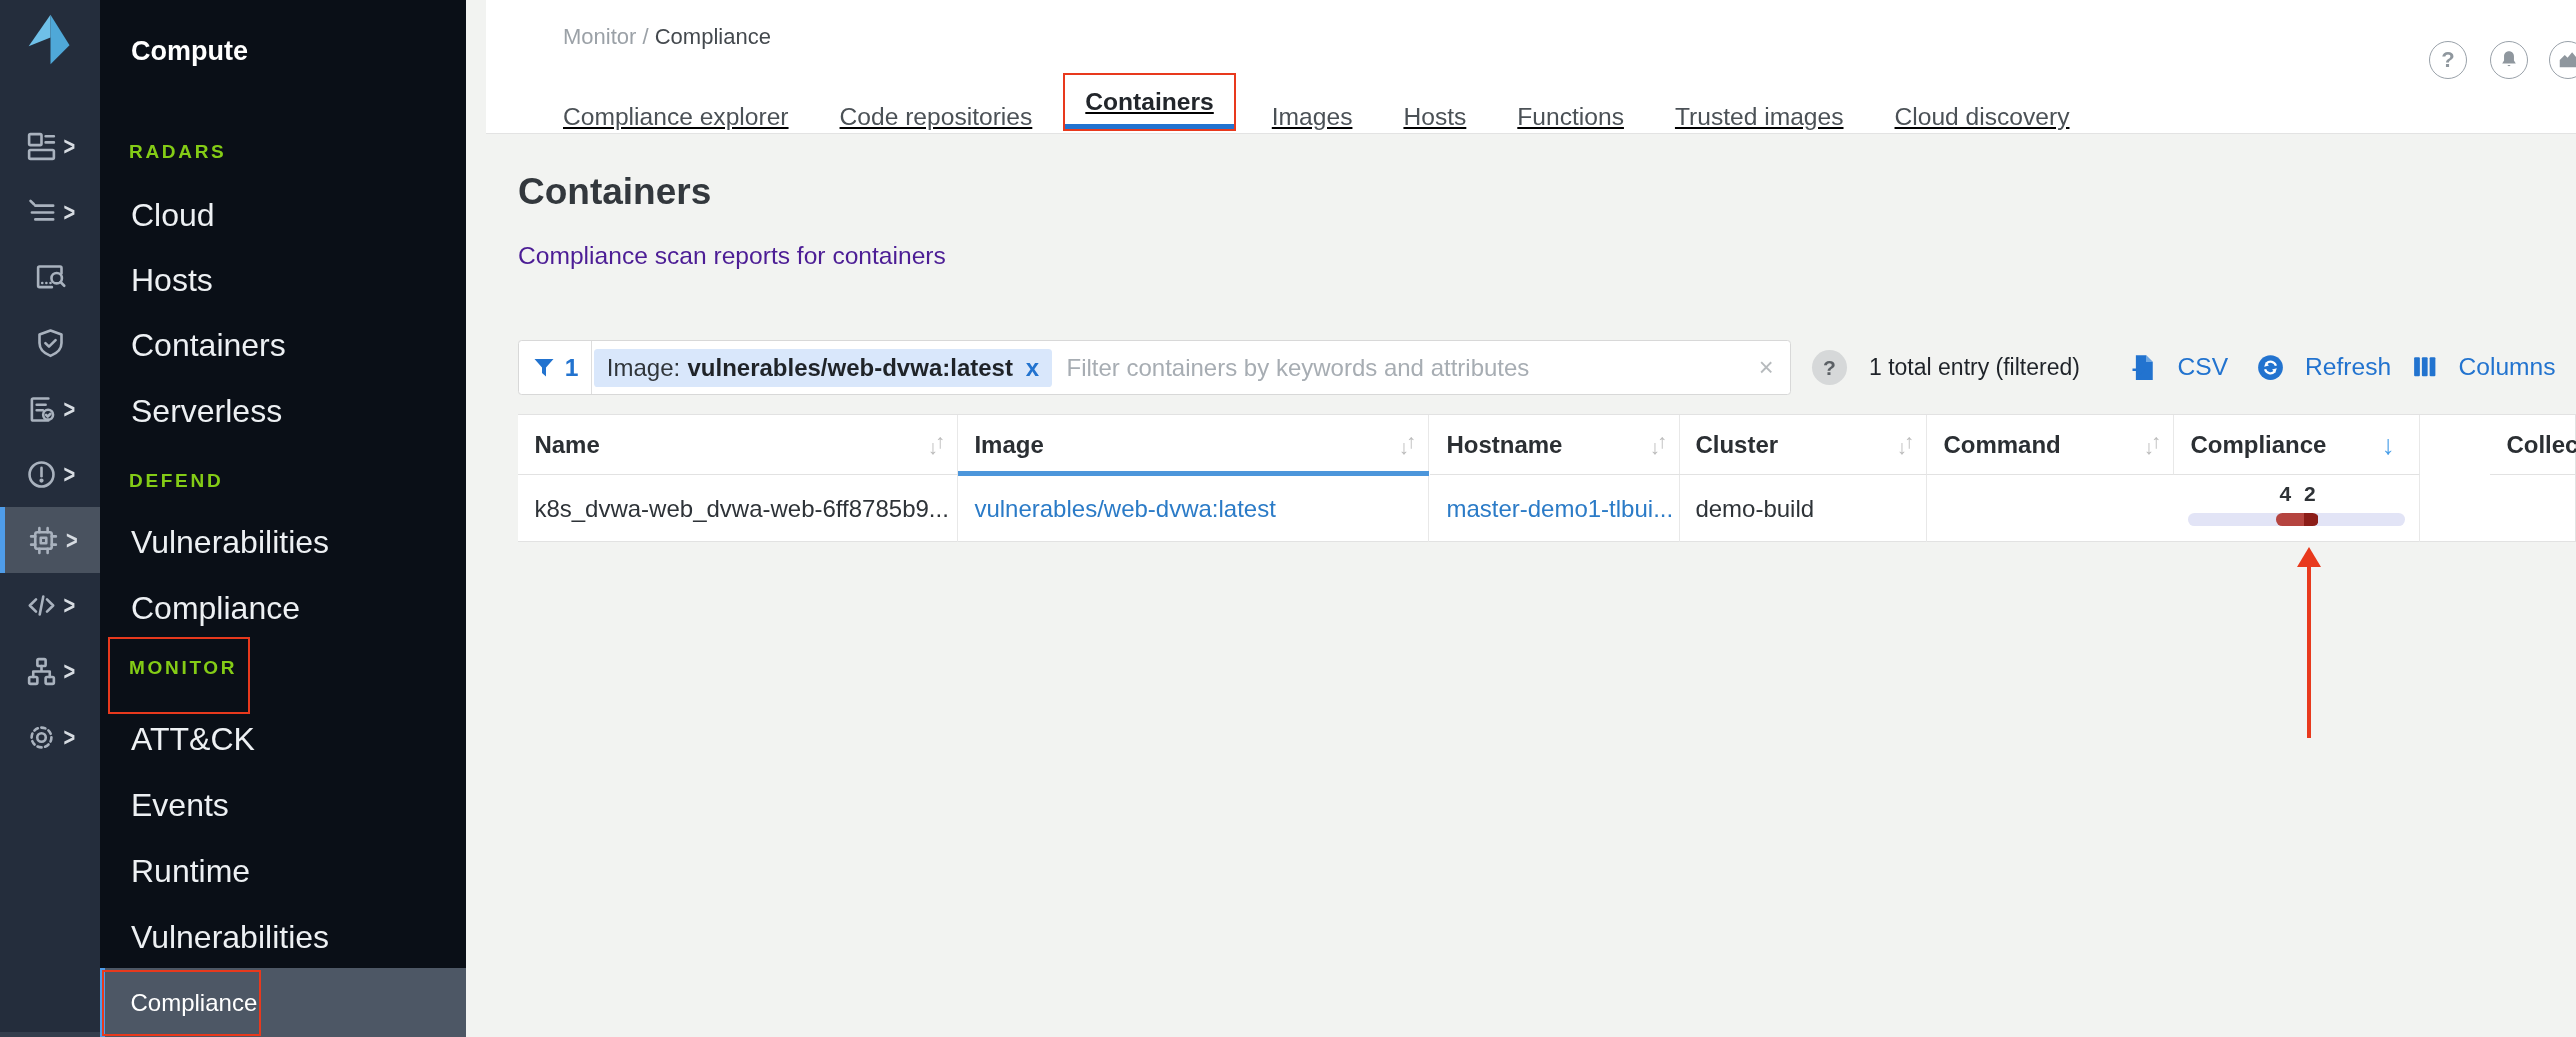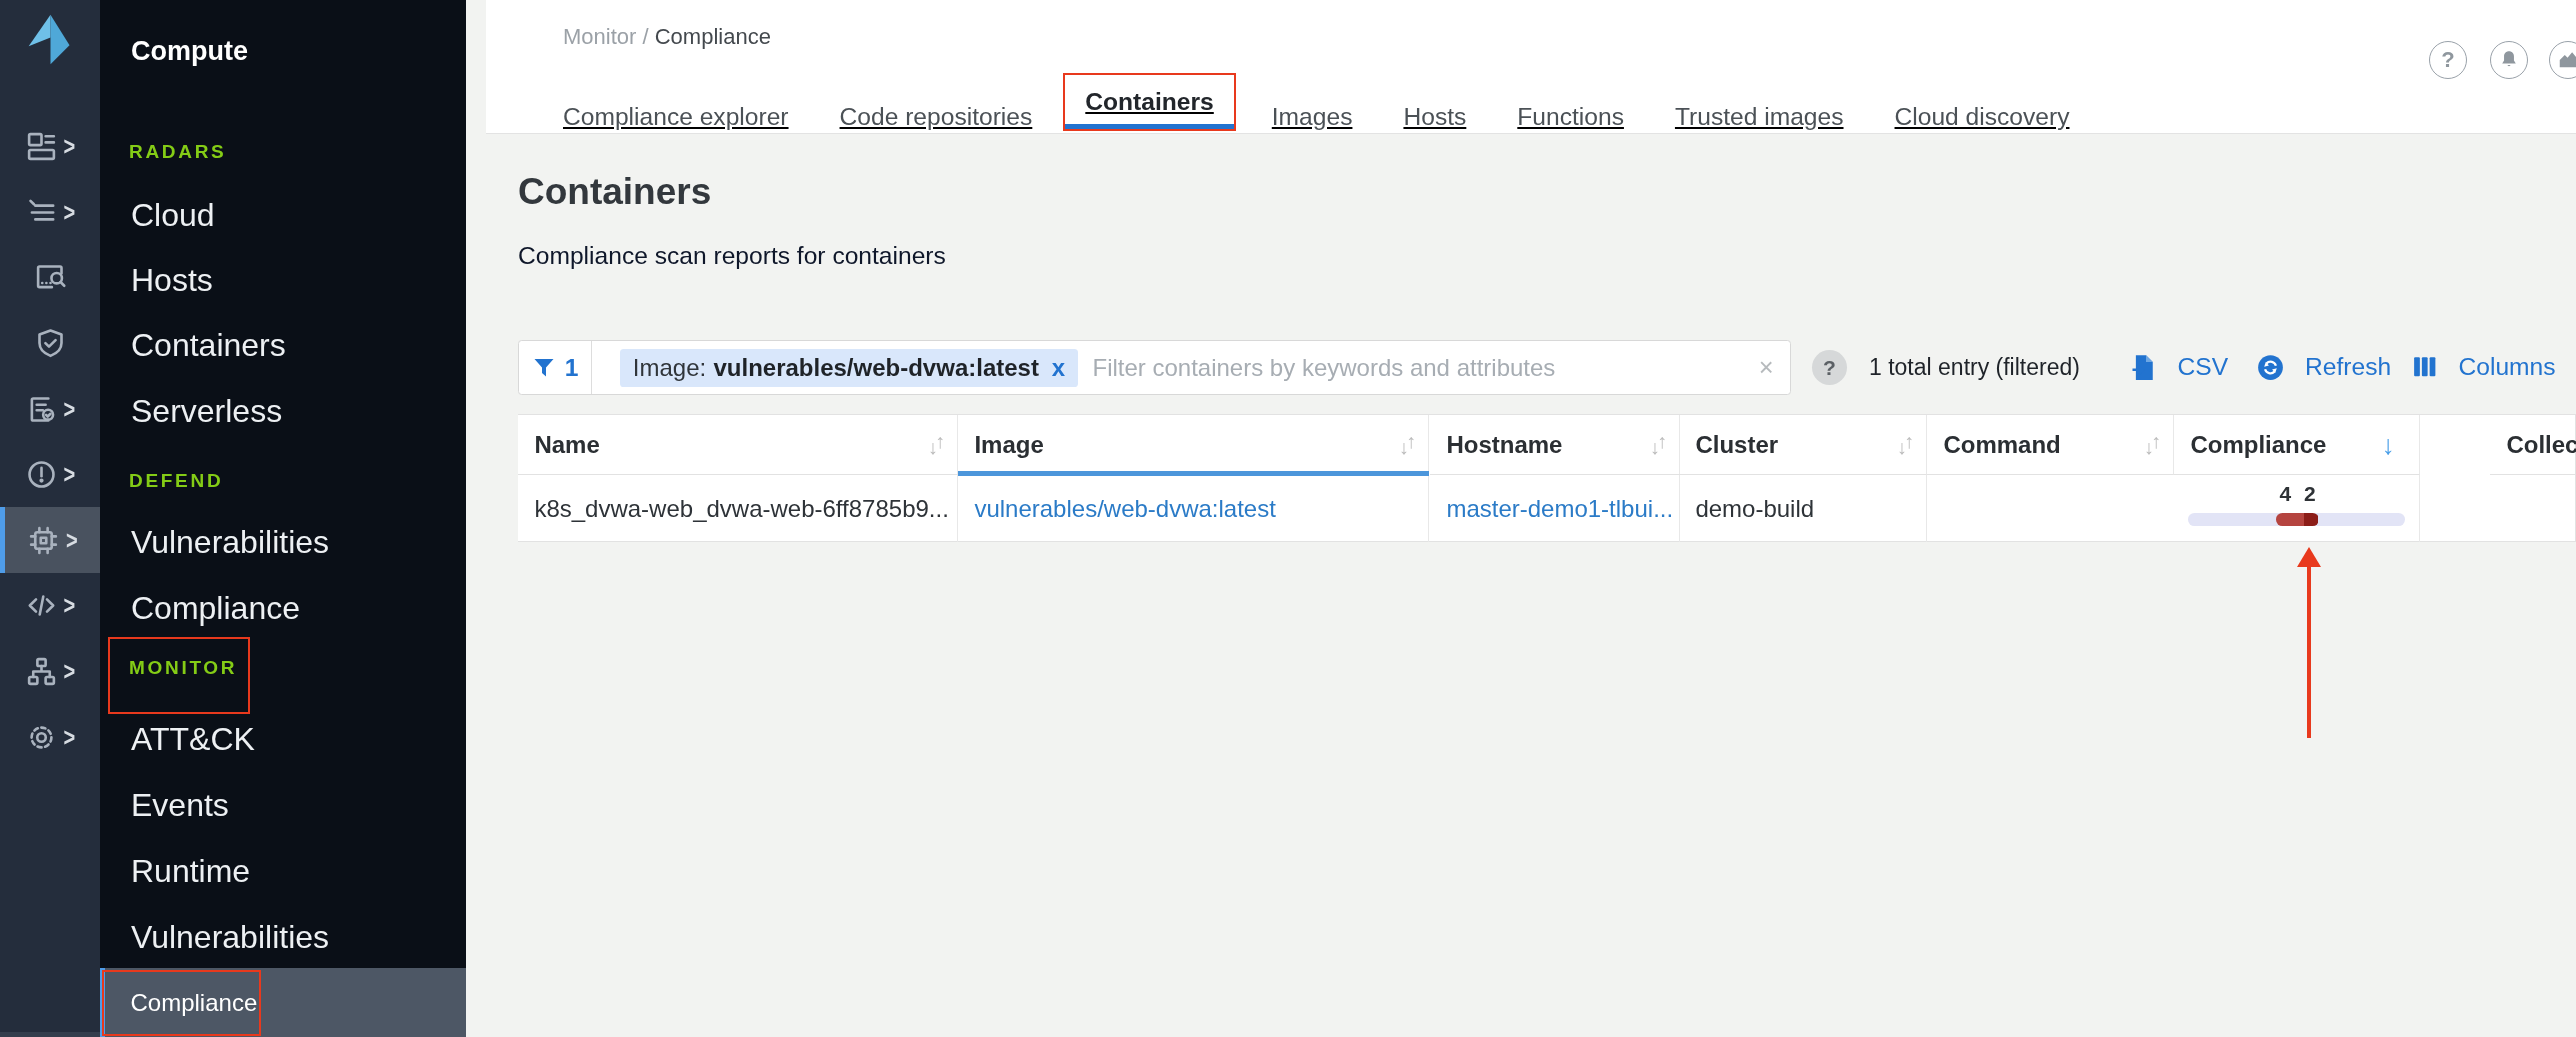--- a/index.html
+++ b/index.html
@@ -40,28 +40,28 @@
     align-items:center; padding:0 20px; margin-right:36px; margin-left:-20px; }
   .tabbox .tab { margin:0; font-weight:bold; color:#22262b; }
   .tab-underline { position:absolute; left:0; right:0; bottom:0; height:5.5px; background:#2273cf; }
   .topcirc { position:absolute; top:41px; width:38px; height:38px; border:1.8px solid #99a1a9;
     border-radius:50%; display:flex; align-items:center; justify-content:center;
     color:#8f979e; font-size:22px; font-weight:bold; cursor:pointer; background:#fff; }
 
   
   #content { left:467px; top:131px; width:2109px; height:906px; background:#f2f3f1; }
   .page-title { position:absolute; left:51px; top:40px; font-size:37px; font-weight:bold; color:#33383d; }
-  .page-sub { position:absolute; left:51px; top:111px; font-size:24.6px; color:#0f172a; }
+  .page-sub { position:absolute; left:51px; top:111px; font-size:24.6px; color:#4c1d95; }
 
   
   .filterbar { position:absolute; left:51px; top:209px; width:1273px; height:55px;
     background:#fff; border:0.9px solid #d8d8d8; border-radius:3.6px; display:flex; align-items:center; }
   .f-count { width:73px; height:100%; display:flex; align-items:center; justify-content:center;
     gap:9px; border-right:0.9px solid #ddd; color:#2273cf; font-size:24.6px; font-weight:bold; cursor:pointer; }
-  .chip { margin-left:28px; background:#d9e7fb; border-radius:3.6px; height:38px; display:flex;
+  .chip { margin-left:2px; background:#d9e7fb; border-radius:3.6px; height:38px; display:flex;
     align-items:center; padding:0 12.8px; font-size:24px; color:#30353a; white-space:nowrap; }
   .chip b { color:#1f2328; margin-left:7.3px; }
   .chip .chip-x { color:#2273cf; font-weight:bold; margin-left:12.8px; cursor:pointer; }
   .filterbar input { flex:1; border:none; outline:none; margin-left:14.6px; font-size:24px;
     color:#30353a; font-family:inherit; background:transparent; }
   .filterbar input::placeholder { color:#a7adb3; }
   .f-clear { margin:0 16.4px; color:#b6babd; font-size:25.5px; cursor:pointer; }
 
   .help-circ { position:absolute; left:1345px; top:219px; width:35px; height:35px; border-radius:50%;
     background:#d6d8d9; color:#5b6065; font-weight:bold; font-size:21px; display:flex;

